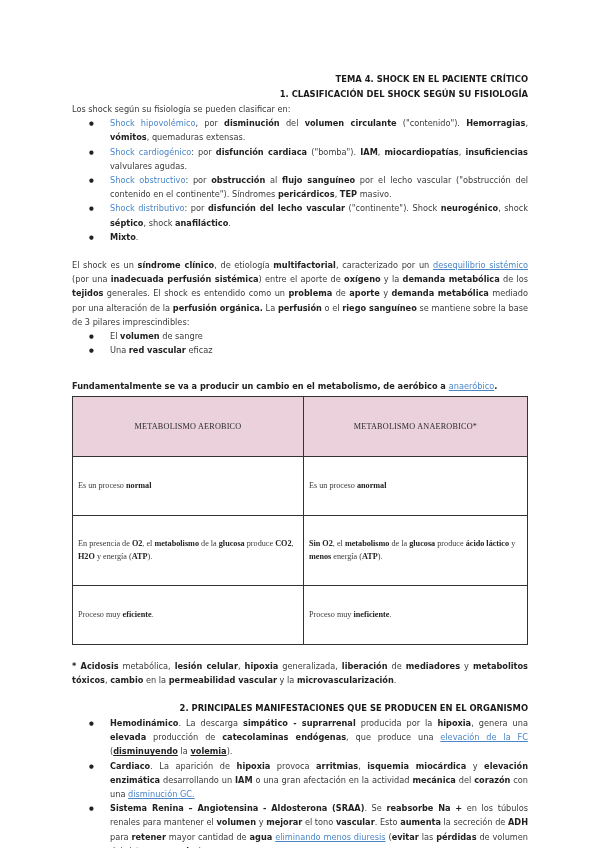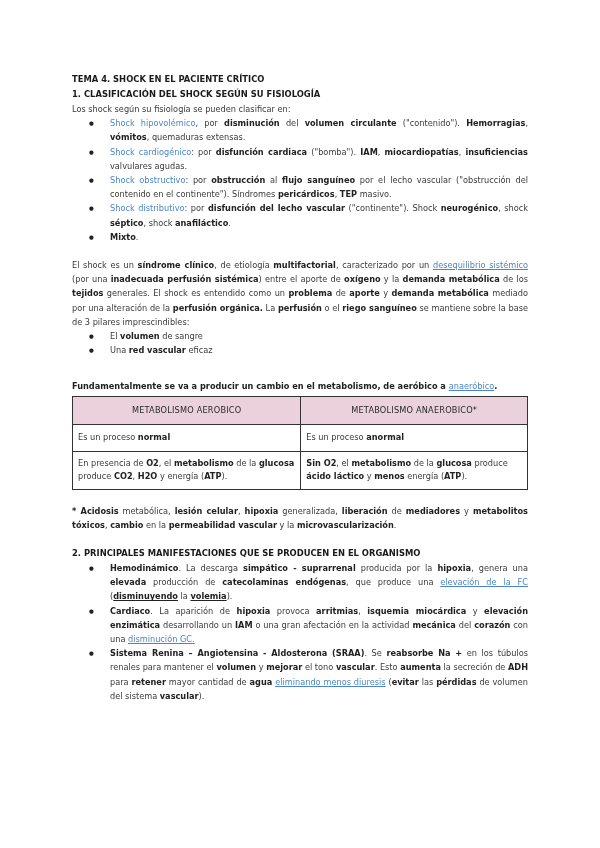--- a/index.html
+++ b/index.html
@@ -1,30 +1,30 @@
 <!DOCTYPE html>
 <html><head>
 <meta charset="utf-8">
 <style>
   html, body { margin: 0; padding: 0; background: #ffffff; }
   body { width: 600px; height: 848px; overflow: hidden; position: relative;
          font-family: "DejaVu Sans", "Liberation Sans", sans-serif; color: #3a3a3a; }
   .page { position: absolute; left: 72px; top: 72px; width: 456px; font-size: 8.2px; line-height: 14.2px; }
-  .h { font-weight: bold; color: #1a1a1a; font-size: 8.4px; margin: 0; line-height: 15px; font-weight: 600; }
+  .h { font-weight: bold; color: #1a1a1a; font-size: 8.4px; margin: 0; line-height: 15px; font-weight: 600; text-align: right; }
   .p { margin: 0; text-align: justify; }
   .b { font-weight: bold; color: #222; }
   .blue { color: #4a86c8; }
   .link { color: #4a86c8; text-decoration: underline; }
   .u { text-decoration: underline; }
   ul { margin: 0; padding: 0 0 0 38px; list-style: none; }
   li { position: relative; text-align: justify; }
   li::before { content: "\25CF"; position: absolute; left: -21px; font-size: 5.5px; color: #222; top: 0; }
   .gap { height: 14px; }
   table { border-collapse: collapse; width: 456px; margin-top: 2px; font-size: 8.2px; }
-  td, th { border: 1.3px solid #333; padding: 4px 5px; vertical-align: middle; text-align: left; line-height: 13px; }
+  td, th { border: 1.3px solid #333; padding: 20px 5px; vertical-align: middle; text-align: left; line-height: 13px; font-family: Liberation Serif, serif; }
   th { background: #ead1dc; font-weight: normal; text-align: center; color: #2a2a2a; height: 19px; letter-spacing: 0.2px; }
   td { height: 18px; }
   td.tall { height: 29px; }
   .foot { margin-top: 14px; }
 </style>
 </head>
 <body>
 
 <div class="page">
 
@@ -60,20 +60,24 @@
       <th>METABOLISMO ANAEROBICO*</th>
     </tr>
     <tr>
       <td><span>Es un proceso </span><span class="b">normal</span></td>
       <td><span>Es un proceso </span><span class="b">anormal</span></td>
     </tr>
     <tr>
       <td class="tall">En presencia de <span class="b">O2</span>, el <span class="b">metabolismo</span> de la <span class="b">glucosa</span> produce <span class="b">CO2</span>, <span class="b">H2O</span> y energía (<span class="b">ATP</span>).</td>
       <td class="tall"><span class="b">Sin O2</span>, el <span class="b">metabolismo</span> de la <span class="b">glucosa</span> produce <span class="b">ácido láctico</span> y <span class="b">menos</span> energía (<span class="b">ATP</span>).</td>
     </tr>
+    <tr>
+      <td><span>Proceso muy </span><span class="b">eficiente</span><span>.</span></td>
+      <td><span>Proceso muy </span><span class="b">ineficiente</span><span>.</span></td>
+    </tr>
   </tbody>
     </table>
 
   <p class="p foot"><span class="b">* </span><span class="b">Acidosis</span><span> metabólica, </span><span class="b">lesión celular</span><span>, </span><span class="b">hipoxia</span><span> generalizada, </span><span class="b">liberación</span><span> de </span><span class="b">mediadores</span><span> y </span><span class="b">metabolitos tóxicos</span><span>, </span><span class="b">cambio</span><span> en la </span><span class="b">permeabilidad vascular</span><span> y la </span><span class="b">microvascularización</span><span>.</span></p>
 
   <div class="gap"></div>
 
   <p class="h">2. PRINCIPALES MANIFESTACIONES QUE SE PRODUCEN EN EL ORGANISMO</p>
 
   <ul>

